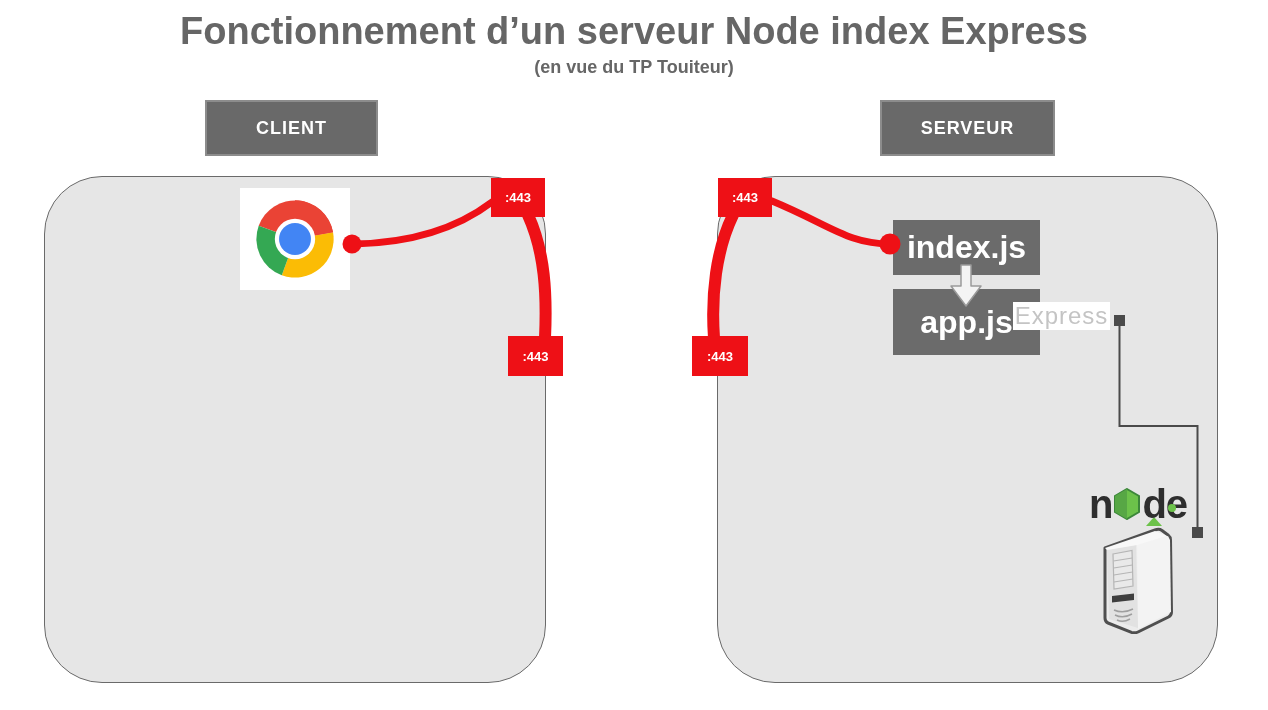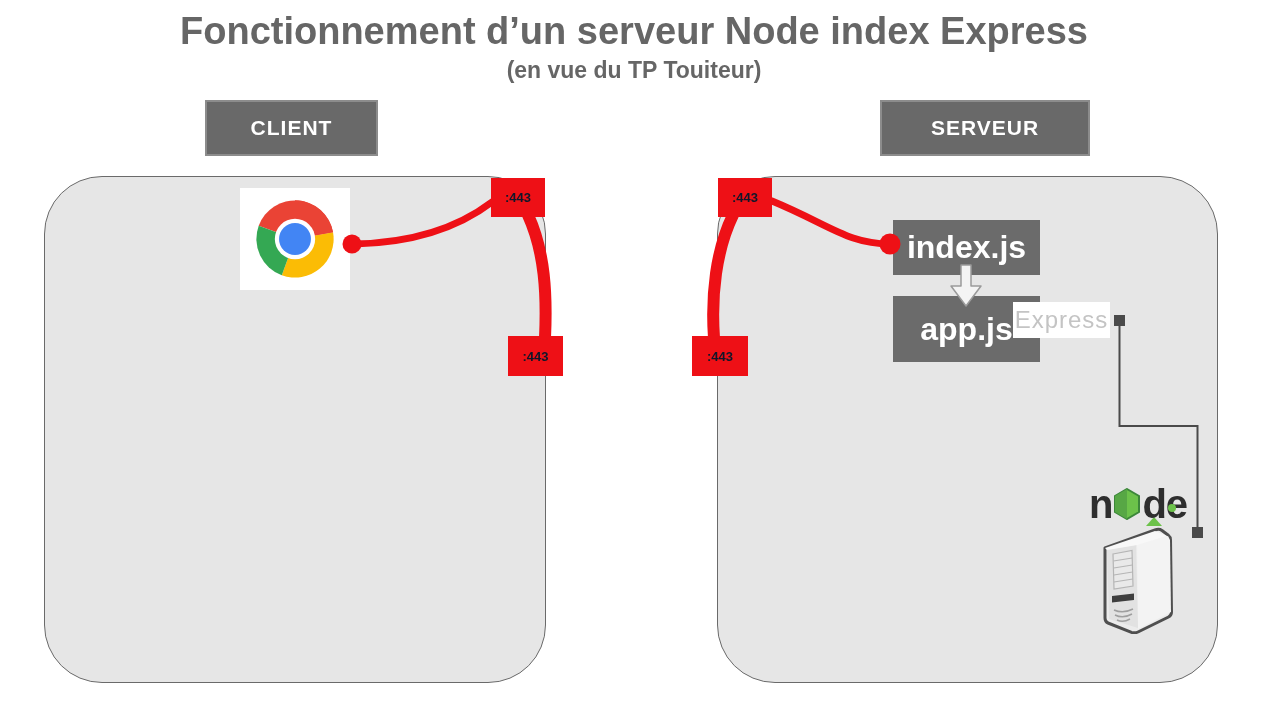--- a/index.html
+++ b/index.html
@@ -10,70 +10,70 @@
   }
   .abs{position:absolute;}
 
   
   .page-title{
     left:0;top:10px;width:1268px;text-align:center;
     font-size:38px;font-weight:bold;color:#666666;letter-spacing:0px;
   }
   .page-subtitle{
     left:0;top:57px;width:1268px;text-align:center;
-    font-size:23px;font-weight:bold;color:#666666;
+    font-size:18px;font-weight:bold;color:#666666;
   }
 
   
   .zone-header{
     background:#696969;border:2px solid #8c8c8c;box-sizing:border-box;
-    color:#ffffff;font-weight:bold;font-size:21px;letter-spacing:1px;
+    color:#ffffff;font-weight:bold;font-size:18px;letter-spacing:1px;
     display:flex;align-items:center;justify-content:center;
   }
   .client-header{left:205px;top:100px;width:173px;height:56px;}
-  .server-header{left:880px;top:100px;width:210px;height:56px;}
+  .server-header{left:880px;top:100px;width:175px;height:56px;}
 
   
   .panel{
     background:#e6e6e6;border:1.5px solid #6a6a6a;border-radius:58px;
     box-sizing:border-box;z-index:1;
   }
   .client-panel{left:44px;top:176px;width:502px;height:507px;}
   .server-panel{left:717px;top:176px;width:501px;height:507px;}
 
   
   .chrome-tile{
     left:240px;top:188px;width:110px;height:102px;background:#ffffff;
     display:flex;align-items:center;justify-content:center;z-index:3;
   }
 
   
   .overlay{left:0;top:0;width:1268px;height:710px;z-index:5;pointer-events:none;}
 
   
   .port{
-    background:#ee1016;color:#0f172a;font-weight:bold;font-size:13px;
+    background:#ee1016;color:#ffffff;font-weight:bold;font-size:13px;
     display:flex;align-items:center;justify-content:center;z-index:6;text-align:center;
   }
   .port-client-top{left:491px;top:178px;width:54px;height:39px;}
   .port-client-right{left:508px;top:336px;width:55px;height:40px;}
   .port-server-top{left:718px;top:178px;width:54px;height:39px;}
   .port-server-left{left:692px;top:336px;width:56px;height:40px;}
 
   
   .file-box{
     background:#6b6b6b;color:#ffffff;font-weight:bold;font-size:32px;
     display:flex;align-items:center;justify-content:center;z-index:4;
   }
   .index-box{left:893px;top:220px;width:147px;height:55px;}
-  .app-box{left:893px;top:296px;width:147px;height:66px;}
+  .app-box{left:893px;top:289px;width:147px;height:66px;}
   .flow-arrow{left:946px;top:264px;width:40px;height:44px;z-index:7;}
 
   .express-box{
-    left:1013px;top:302px;width:97px;height:36px;background:#ffffff;z-index:8;
+    left:1013px;top:302px;width:97px;height:28px;background:#ffffff;z-index:8;
     display:flex;align-items:center;justify-content:center;overflow:hidden;
     color:#c4c4c4;font-size:24px;font-weight:normal;letter-spacing:1px;
   }
 
   .conn-square{width:11px;height:11px;background:#4a4a4a;z-index:9;}
   .sq-top{left:1114px;top:315px;}
   .sq-bottom{left:1192px;top:527px;}
 
   
   .node-logo{

